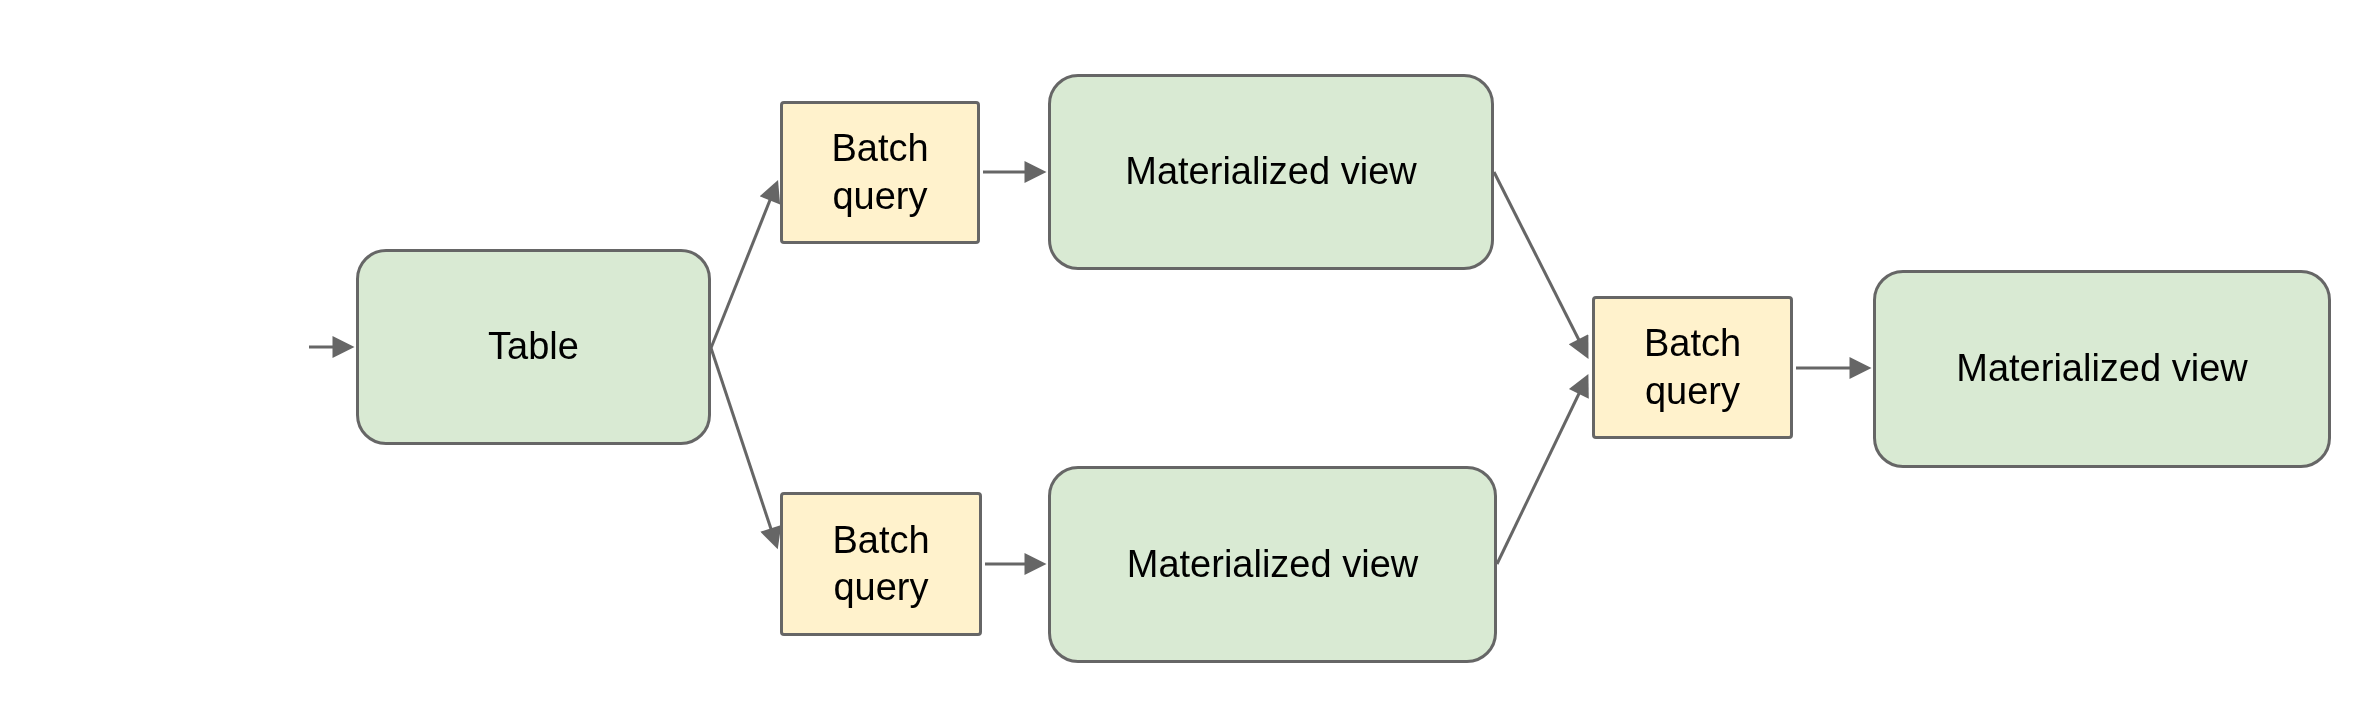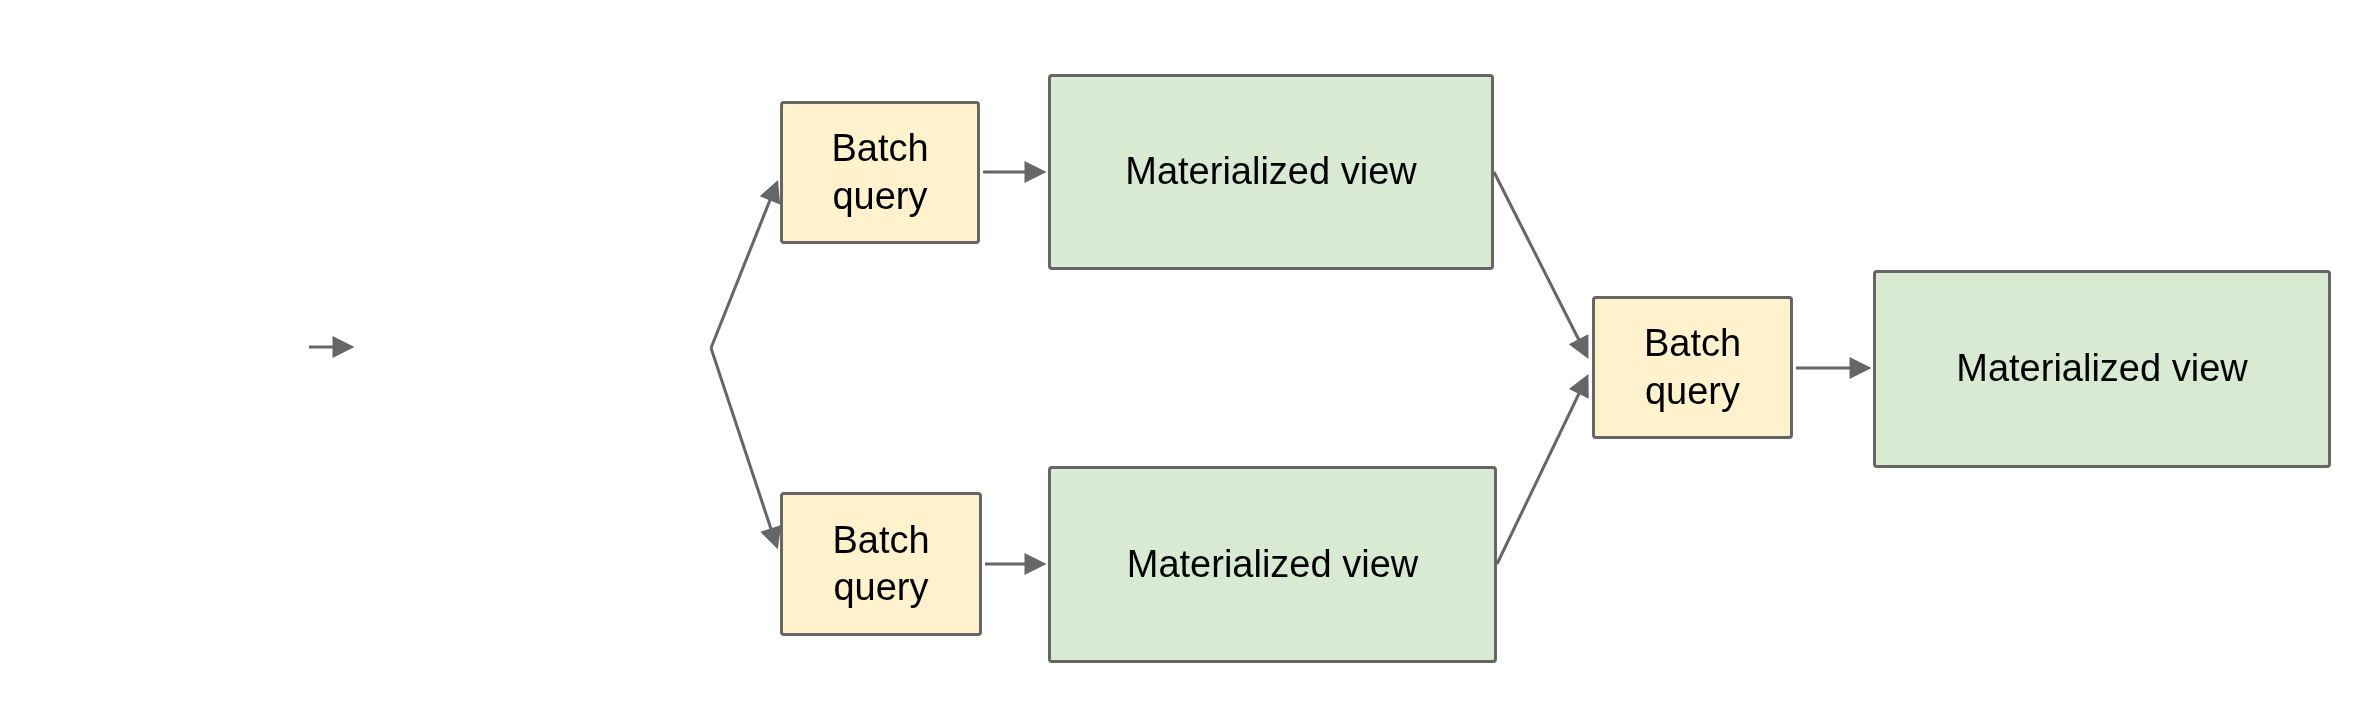--- a/index.html
+++ b/index.html
@@ -38,21 +38,21 @@
     line-height: 1.25;
     color: var(--text, #000000);
     padding: 4px 10px;
   }
   .node.query {
     background: var(--query_fill, #fff2cc);
     border-radius: 4px;
   }
   .node.view {
     background: var(--view_fill, #d9ead3);
-    border-radius: 4px;
+    border-radius: 30px;
   }
   
   #n-streaming        { left: 31px;   top: 276px; width: 275px; height: 143px; }
   #n-table            { left: 356px;  top: 249px; width: 355px; height: 196px; }
   #n-batch-top        { left: 780px;  top: 101px; width: 200px; height: 143px; }
   #n-mv-top           { left: 1048px; top: 74px;  width: 446px; height: 196px; }
   #n-batch-bottom     { left: 780px;  top: 492px; width: 202px; height: 144px; }
   #n-mv-bottom        { left: 1048px; top: 466px; width: 449px; height: 197px; }
   #n-batch-right      { left: 1592px; top: 296px; width: 201px; height: 143px; }
   #n-mv-right         { left: 1873px; top: 270px; width: 458px; height: 198px; }
@@ -72,20 +72,23 @@
     <line x1="711" y1="348" x2="776" y2="185" marker-end="url(#arrowhead)"></line>
     <line x1="711" y1="348" x2="776" y2="544" marker-end="url(#arrowhead)"></line>
     <line x1="983" y1="172" x2="1041" y2="172" marker-end="url(#arrowhead)"></line>
     <line x1="985" y1="564" x2="1041" y2="564" marker-end="url(#arrowhead)"></line>
     <line x1="1494" y1="172" x2="1586" y2="354" marker-end="url(#arrowhead)"></line>
     <line x1="1497" y1="564" x2="1586" y2="379" marker-end="url(#arrowhead)"></line>
     <line x1="1796" y1="368" x2="1866" y2="368" marker-end="url(#arrowhead)"></line>
   </svg>
 
 
+  <div class="node view" id="n-table">
+    <span>Table</span>
+  </div>
 
   <div class="node query" id="n-batch-top">
     <span>Batch query</span>
   </div>
 
   <div class="node view" id="n-mv-top">
     <span>Materialized view</span>
   </div>
 
   <div class="node query" id="n-batch-bottom">

